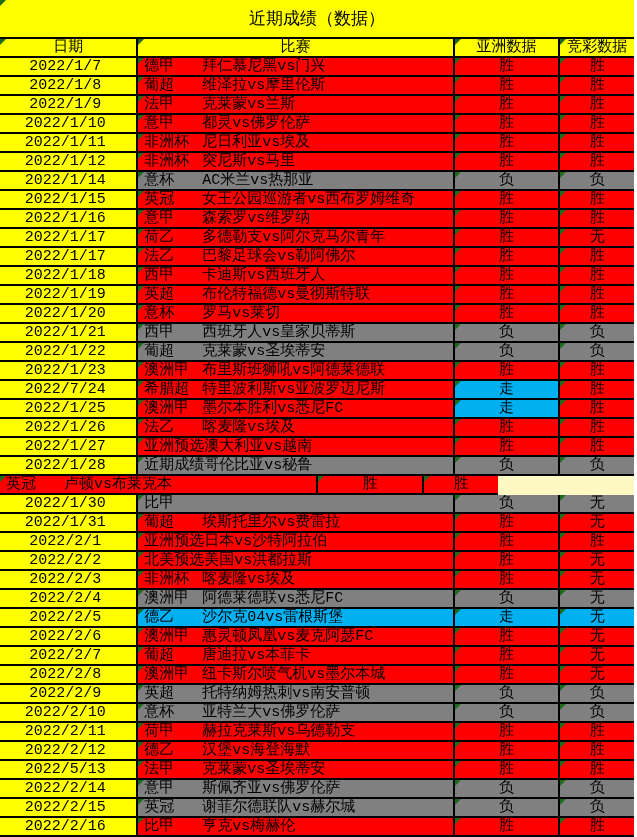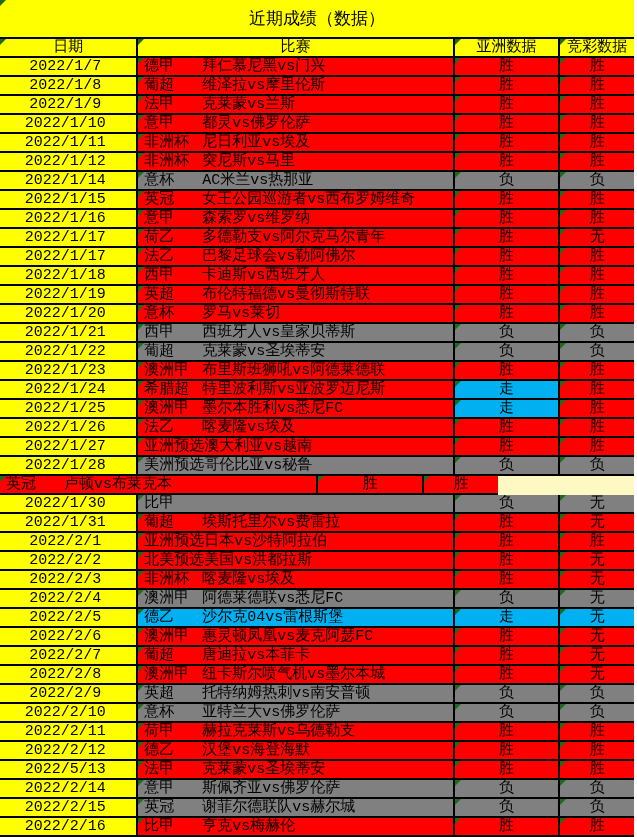--- a/index.html
+++ b/index.html
@@ -380,21 +380,21 @@
       <span>胜</span>
     </div>
     <div class="cell c-jc bg-red">
       <span class="tri"></span>
       <span>胜</span>
     </div>
   </div>
 
   <div class="row">
     <div class="cell c-date">
-      <span>2022/1/24</span>
+      <span>2022/7/24</span>
     </div>
     <div class="cell c-match bg-red">
       <span class="tri"></span>
       <span class="league">希腊超</span>
       <span>特里波利斯vs亚波罗迈尼斯</span>
     </div>
     <div class="cell c-asian bg-cyan">
       <span class="tri"></span>
       <span>走</span>
     </div>
@@ -460,21 +460,21 @@
       <span>胜</span>
     </div>
   </div>
 
   <div class="row">
     <div class="cell c-date">
       <span>2022/1/28</span>
     </div>
     <div class="cell c-match bg-gray">
       <span class="tri"></span>
-      <span class="league">美洲预选</span>
+      <span class="league">近期成绩</span>
       <span>哥伦比亚vs秘鲁</span>
     </div>
     <div class="cell c-asian bg-gray">
       <span class="tri"></span>
       <span>负</span>
     </div>
     <div class="cell c-jc bg-gray">
       <span class="tri"></span>
       <span>负</span>
     </div>

